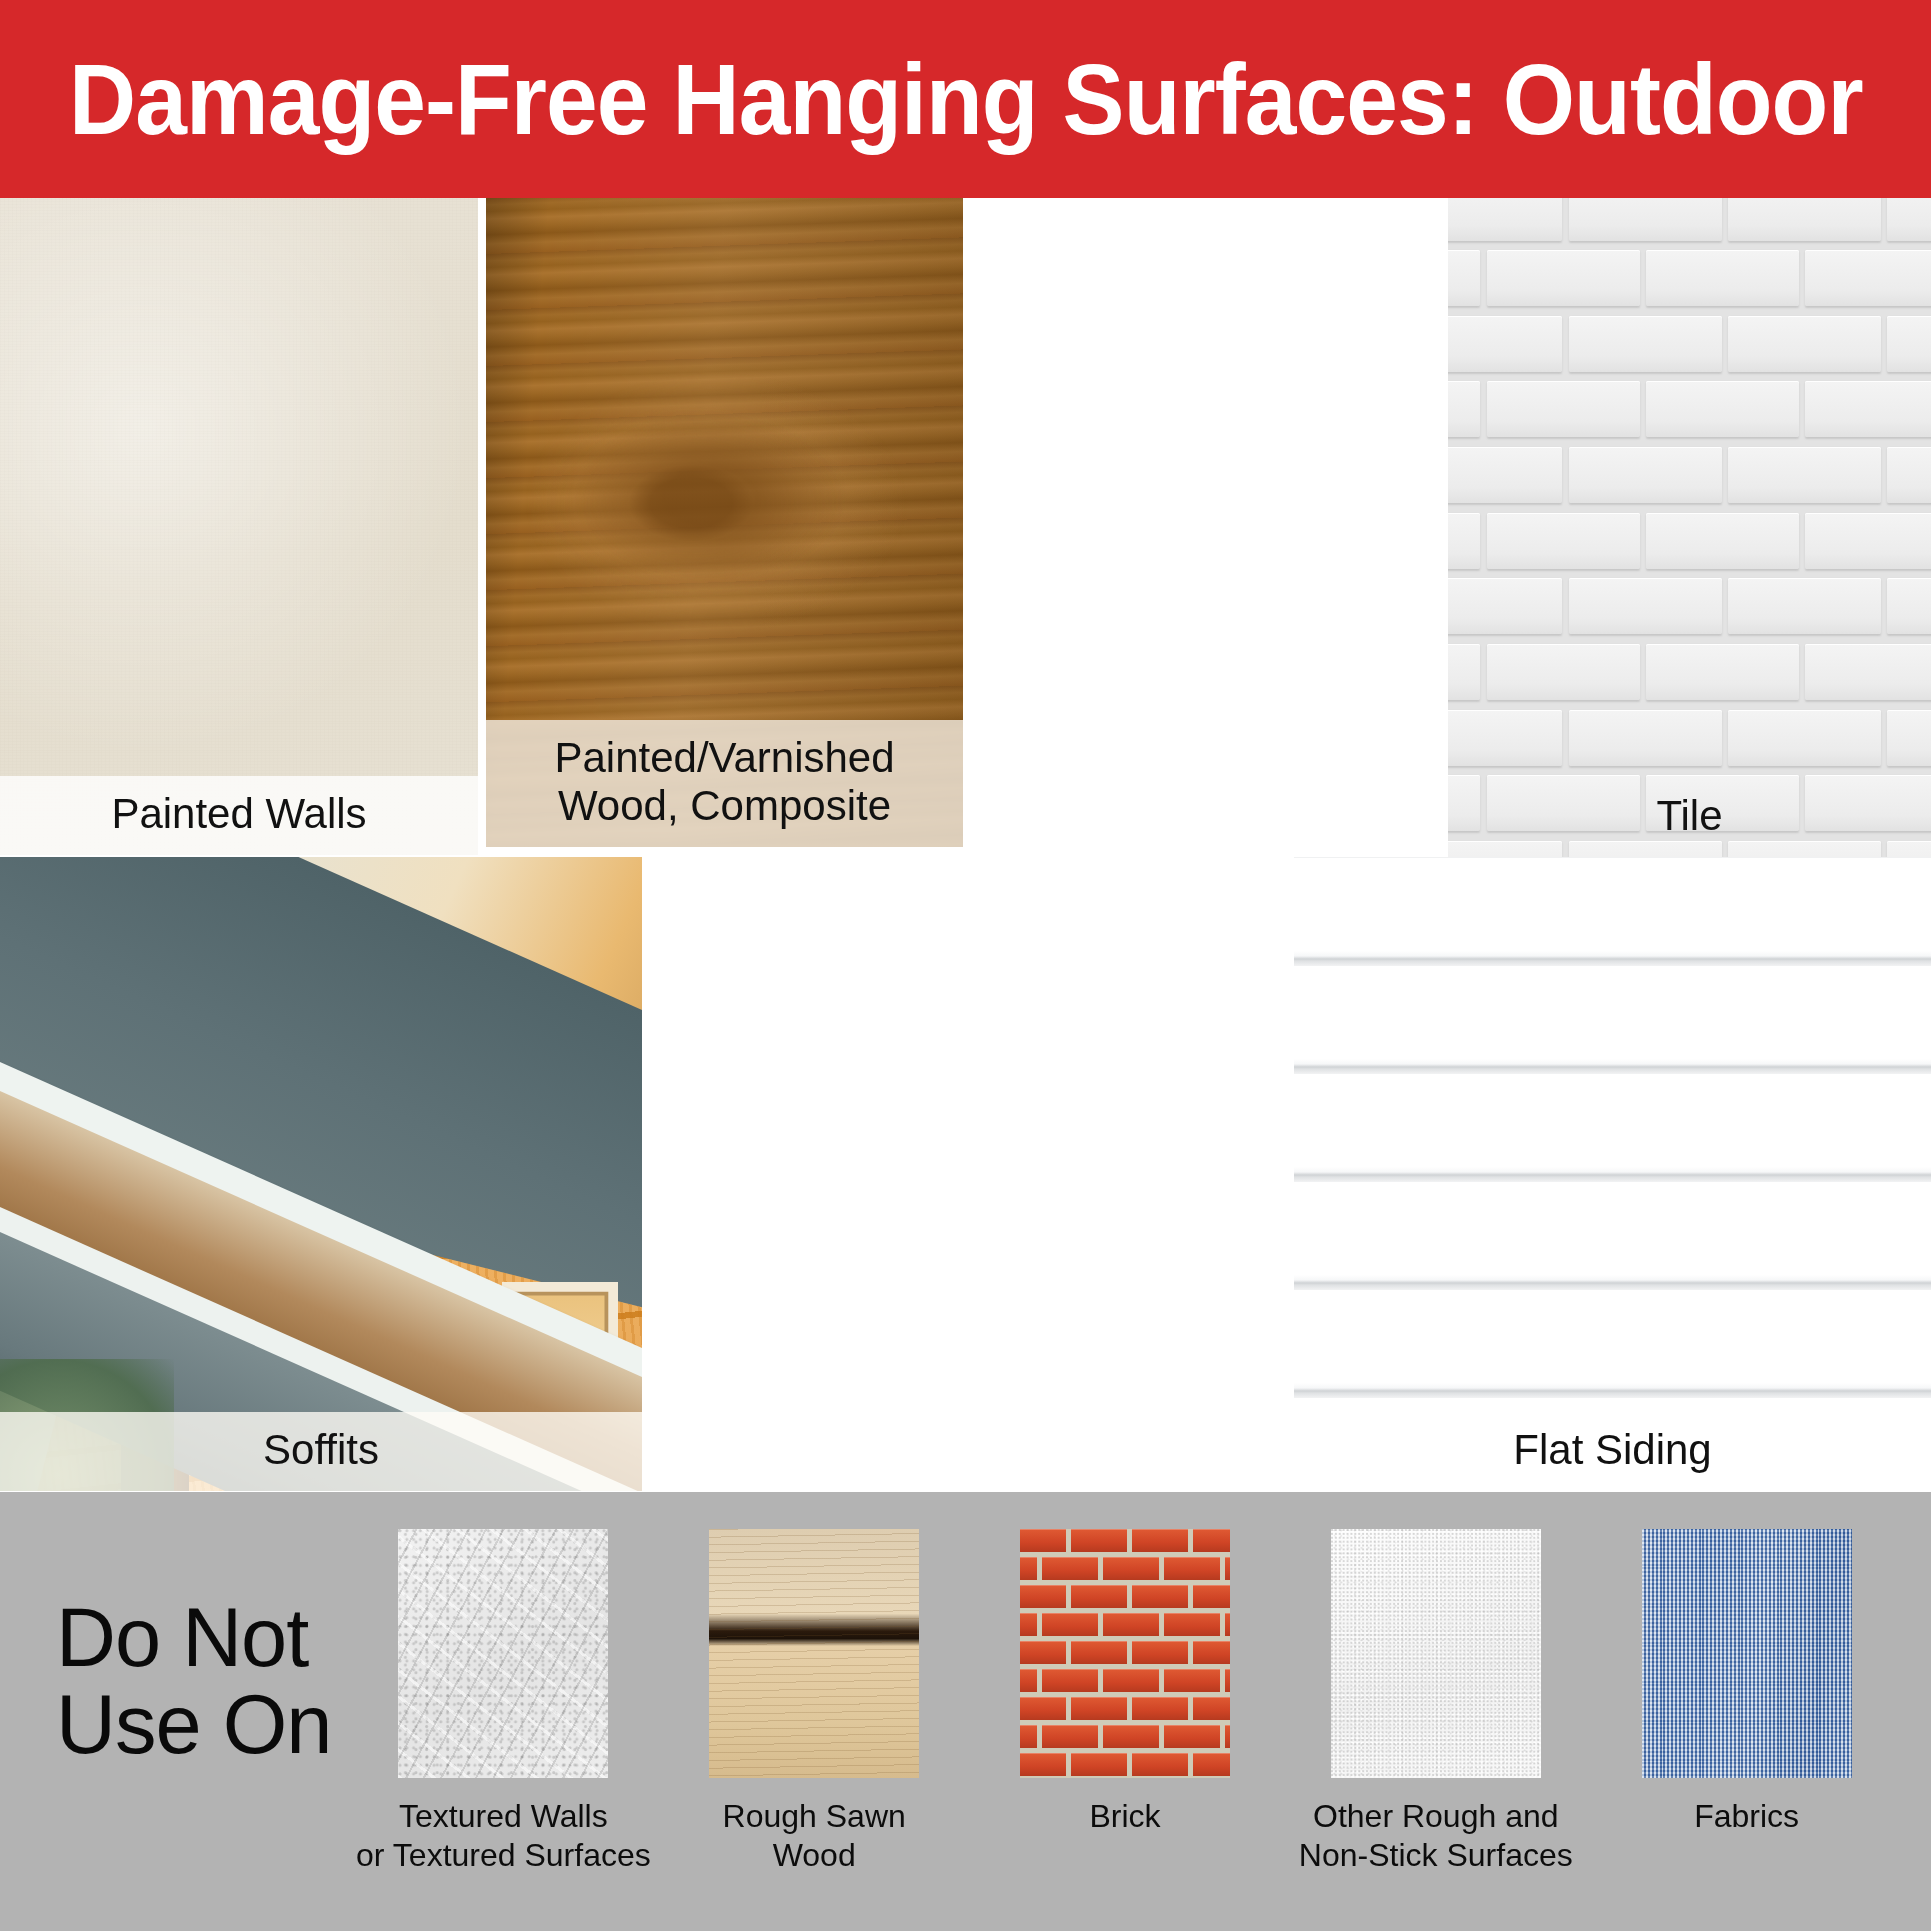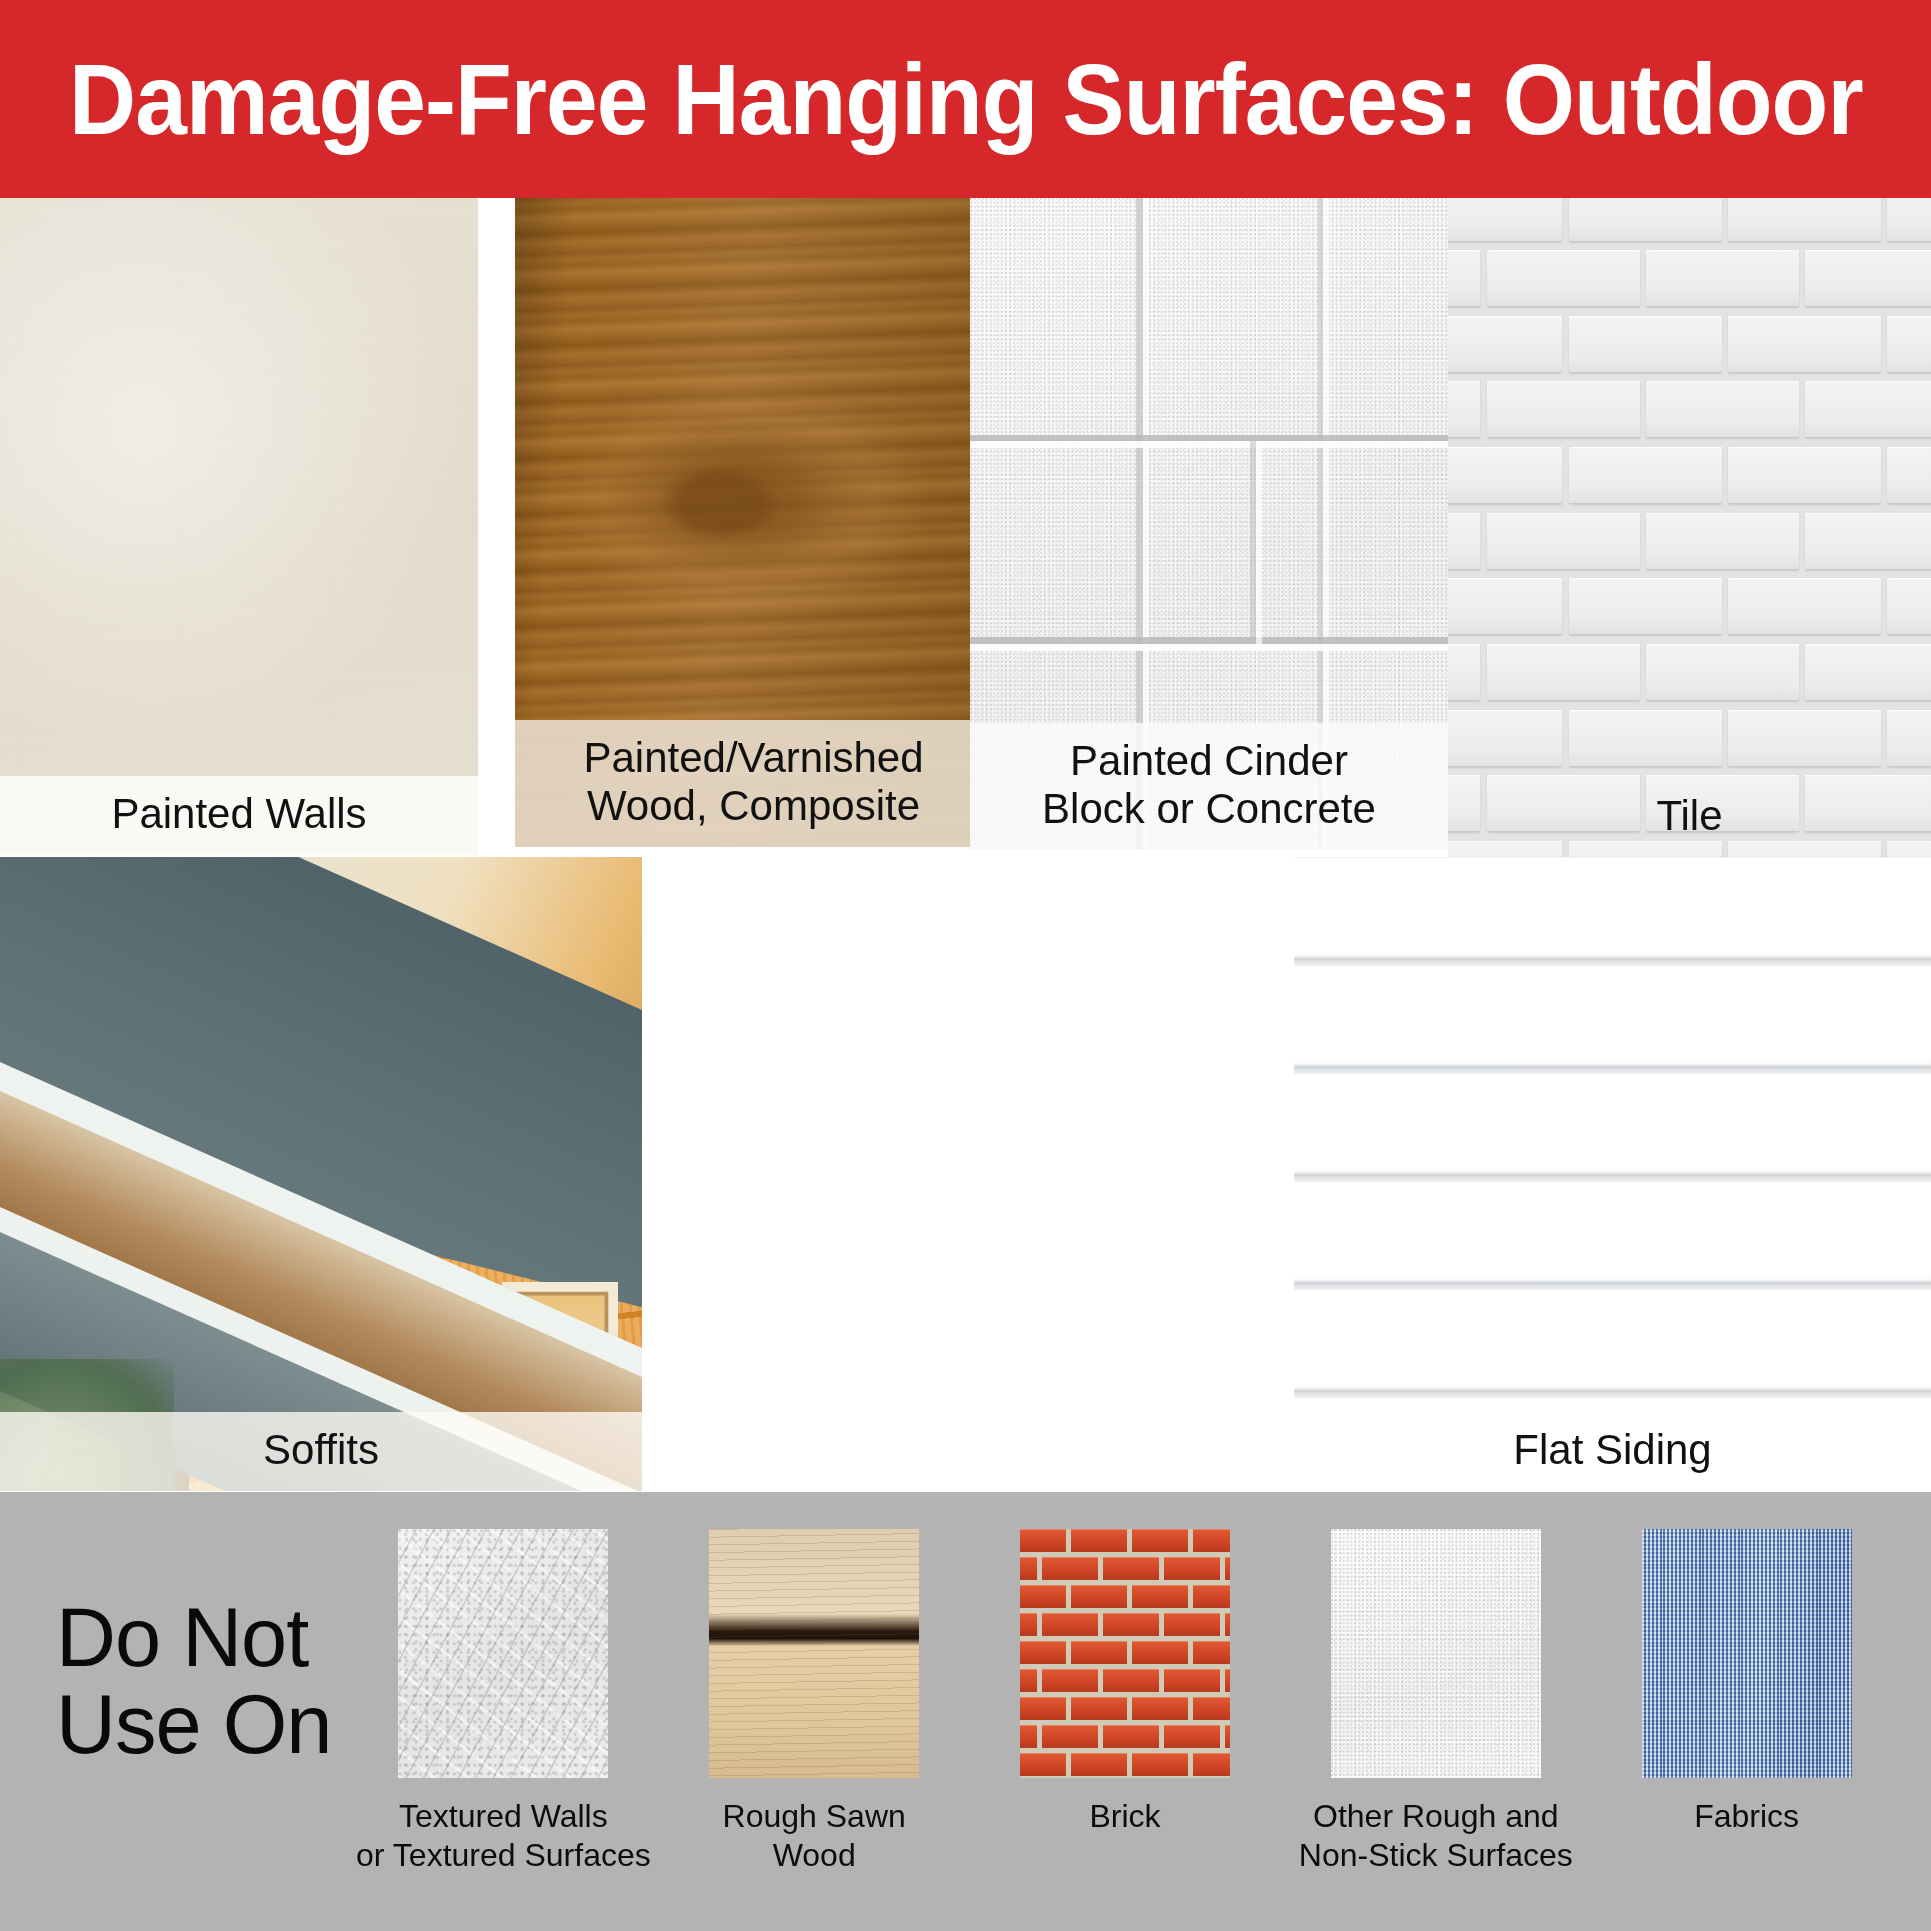--- a/index.html
+++ b/index.html
@@ -46,21 +46,21 @@
       radial-gradient(circle at 30% 35%, rgba(255,255,255,.5), rgba(255,255,255,0) 60%),
       linear-gradient(170deg,#e8e2d5 0%,#e4ddcd 55%,#e7e1d3 100%);
   }
   #c-painted-walls .grain {
     position:absolute; inset:0; opacity:.25;
     background-image:repeating-linear-gradient(0deg, rgba(160,150,130,.10) 0 1px, rgba(255,255,255,0) 1px 2.9px),
                      repeating-linear-gradient(90deg, rgba(160,150,130,.08) 0 1px, rgba(255,255,255,0) 1px 3.9px);
   }
 
   
-  #c-wood { left:515px; top:198px; width:477px; height:649px; background:#9a6322; }
+  #c-wood { left:486px; top:198px; width:477px; height:649px; background:#9a6322; }
   #c-wood .tex {
     position:absolute; inset:0;
     background:
       linear-gradient(95deg, rgba(0,0,0,.22) 0%, rgba(0,0,0,0) 12%, rgba(255,255,255,.06) 45%, rgba(0,0,0,.12) 100%),
       repeating-linear-gradient(178deg,
         #8e5a1e 0px, #a06b28 6.8px, #96621f 13.5px, #ab7430 21px, #9c6724 29px, #8b5819 37px, #a46e2b 46px, #975f1f 56px);
   }
   #c-wood .knot {
     position:absolute; left:6%; top:24%; width:88%; height:46%;
     border-radius:50% 50% 48% 52%;
@@ -334,29 +334,20 @@
   <div class="cell" id="c-wood">
     <div class="tex"></div>
     <div class="knot"></div>
     <div class="knot2"></div>
     <div class="caption plate">
       <div>Painted/Varnished</div>
       <div>Wood, Composite</div>
     </div>
   </div>
 
-  <div class="cell" id="c-cinder">
-    <div class="tex"></div>
-    <div class="mortar"></div>
-    <div class="mortar2"></div>
-    <div class="caption plate">
-      <div>Painted Cinder</div>
-      <div>Block or Concrete</div>
-    </div>
-  </div>
 
   <div class="cell" id="c-tile">
     <div class="tex"></div>
     <div id="tile-grid">
         <div class="t" style="left: -39px; top: -13.5px;"></div>
         <div class="t" style="left: 121px; top: -13.5px;"></div>
         <div class="t" style="left: 280px; top: -13.5px;"></div>
         <div class="t" style="left: 439px; top: -13.5px;"></div>
         <div class="t" style="left: -121px; top: 52px;"></div>
         <div class="t" style="left: 39px; top: 52px;"></div>

